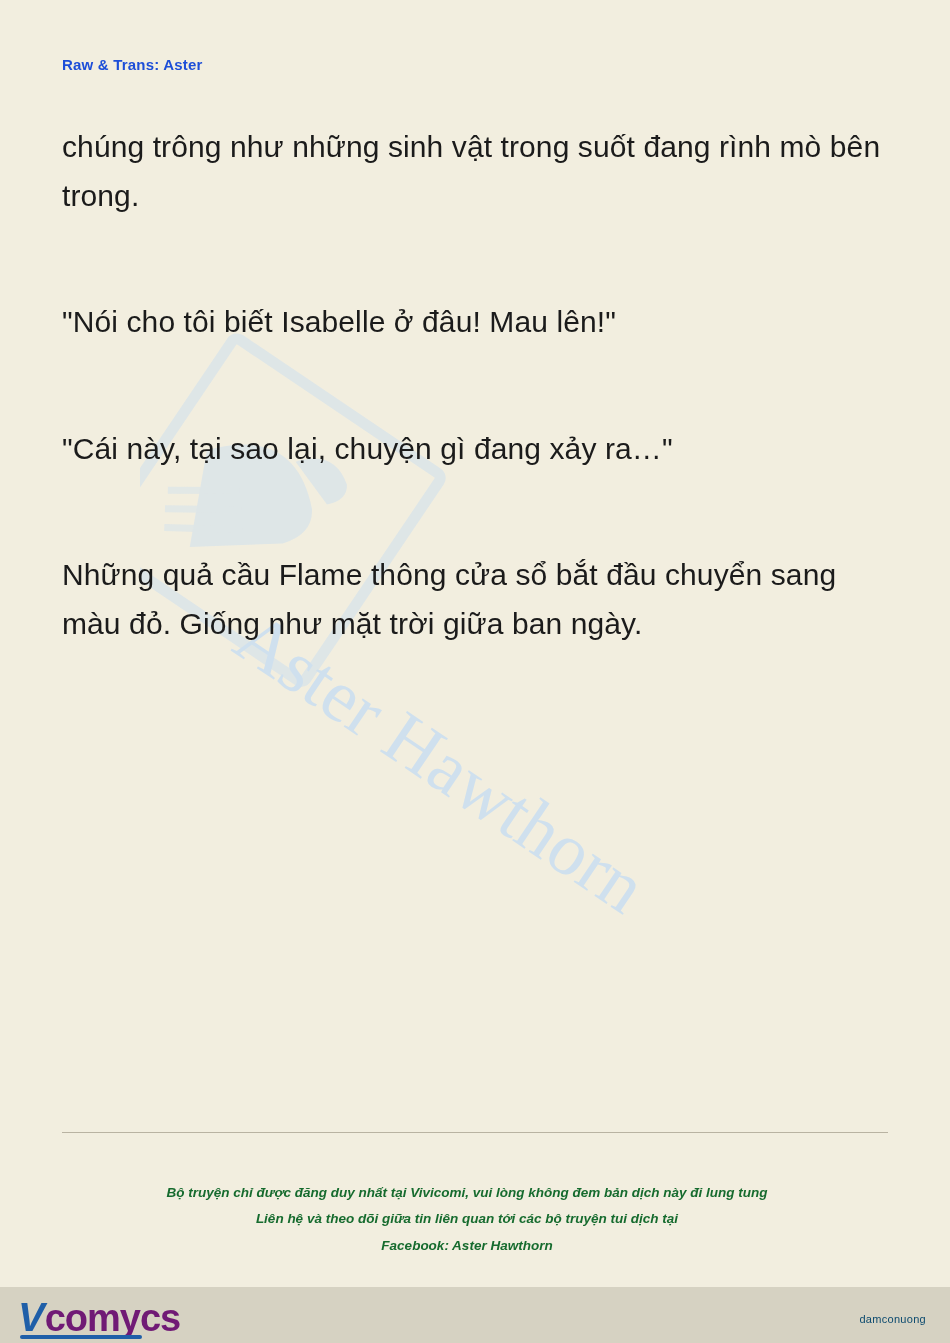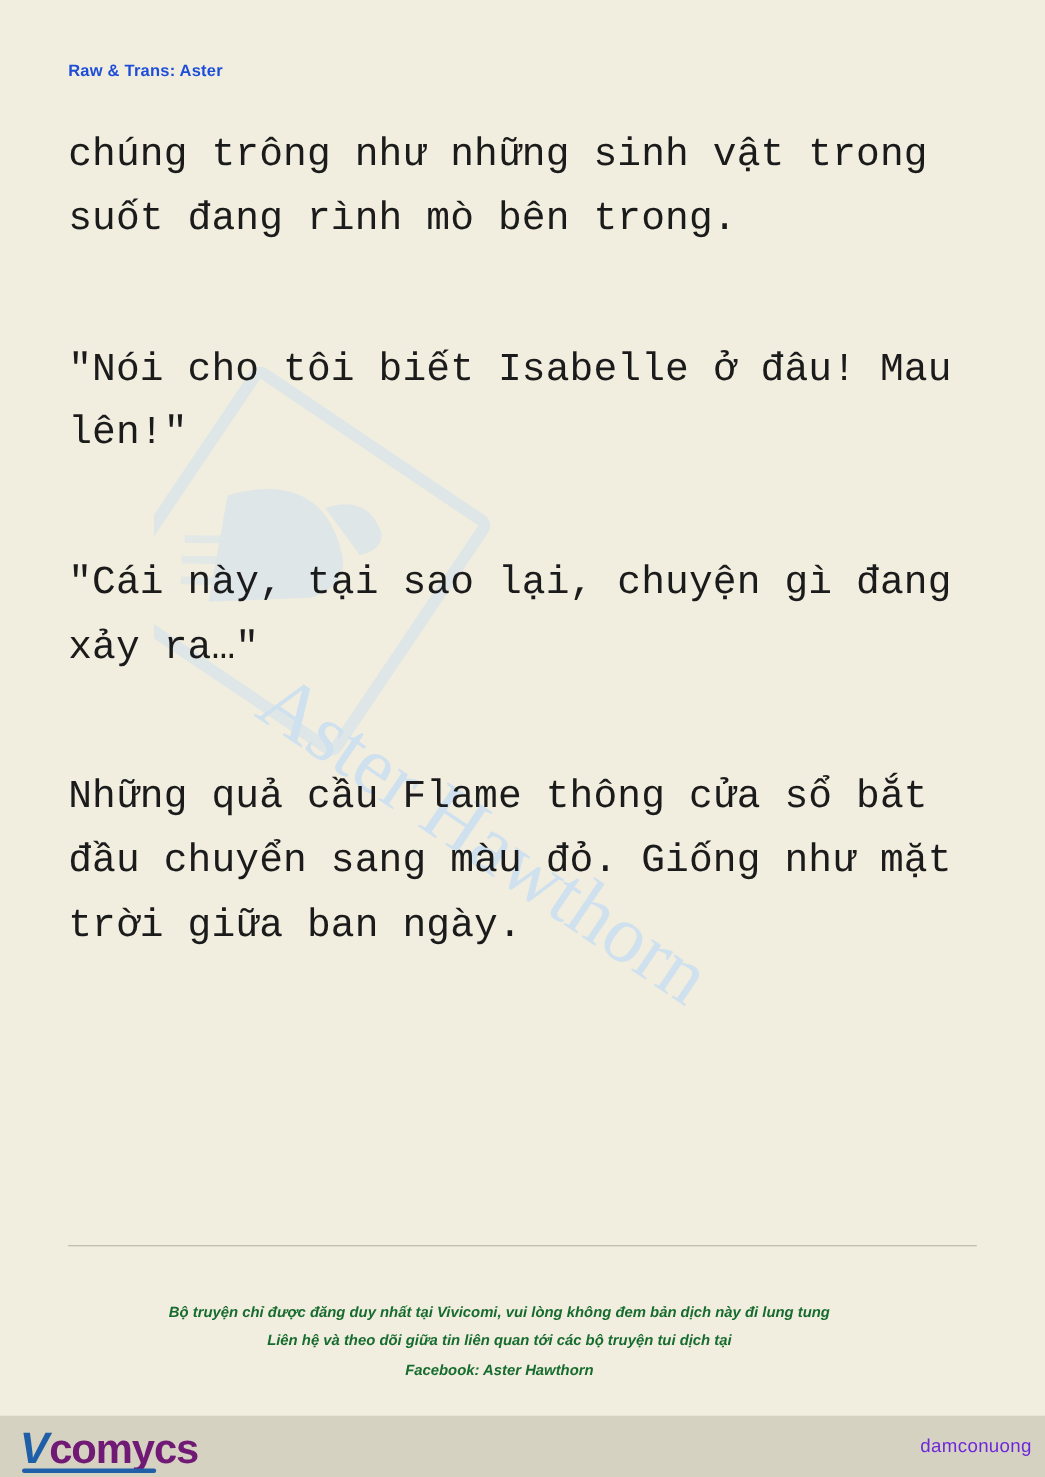--- a/index.html
+++ b/index.html
@@ -45,44 +45,44 @@
 
   
   .content {
     position: absolute;
     left: 62px;
     top: 112px;
     width: 830px;
     z-index: 3;
   }
   .para {
-    font-family: Liberation Mono, monospace;
-    font-size: 36px;
+    font-family: Liberation Sans, sans-serif;
+    font-size: 30px;
     line-height: 1.62;
     color: #1b1b1b;
-    margin: 0 0 52px 0;
+    margin: 11px 0 52px 0;
     letter-spacing: .1px;
   }
   .para.gap-lg { margin-bottom: 78px; }
 
   
   .divider {
     position: absolute;
     left: 62px;
     top: 1132px;
     width: 826px;
     height: 1px;
     background: #b9b3a2;
     z-index: 3;
   }
 
   
   .footer {
     position: absolute;
-    left: 0;
+    left: 13px;
     top: 1180px;
     width: 908px;
     text-align: center;
     z-index: 3;
   }
   .footer-line {
     font-family: "Liberation Sans", sans-serif;
     font-size: 13.5px;
     font-weight: bold;
     font-style: italic;
@@ -128,25 +128,25 @@
     left: 20px;
     bottom: 4px;
     width: 122px;
     height: 4px;
     background: #1f5fa8;
     border-radius: 2px;
     z-index: 5;
   }
   .site-tag {
     position: absolute;
-    right: 12px;
+    right: 24px;
     bottom: 18px;
     font-family: "Liberation Sans", sans-serif;
-    font-size: 17px;
-    color: #6d28d9;
+    font-size: 11px;
+    color: #0c4a6e;
     letter-spacing: .3px;
     z-index: 5;
   }
 </style>
 </head>
 <body>
 
 <div class="page">
 
   <div class="watermark">

